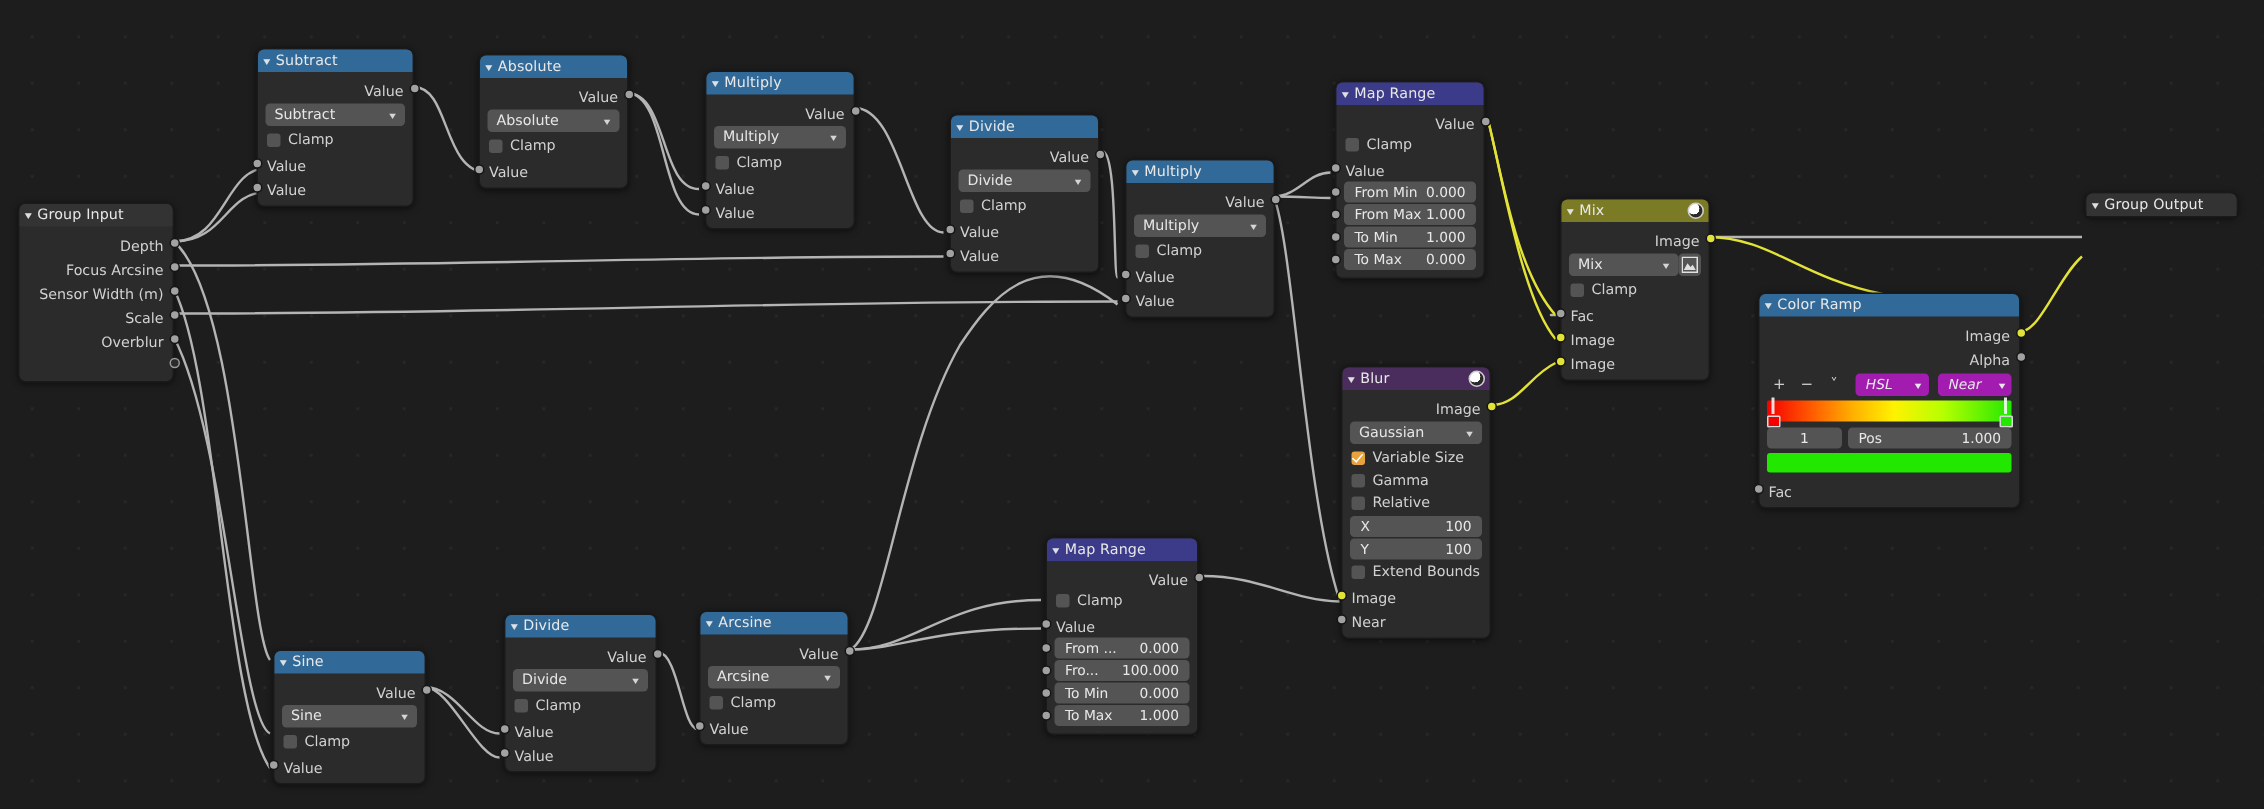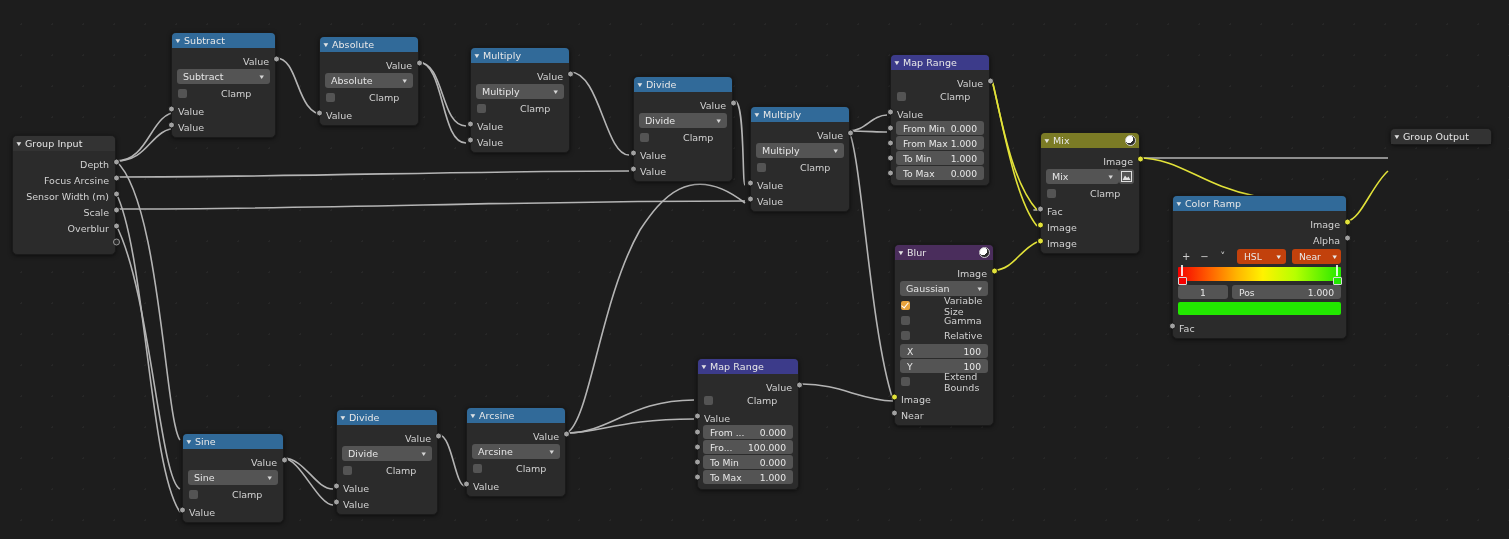--- a/index.html
+++ b/index.html
@@ -71,36 +71,36 @@
 
   .dropdown {
     margin: 2px 5px; height: 15px;
     background: #545454; border-radius: 3px;
     display:flex; align-items:center; padding: 0 6px;
     font-size: 9.5px; color: #e6e6e6;
     position: relative;
   }
   .dropdown .dd-chev { position:absolute; right:6px; font-size:7px; color:#d5d5d5; transform: scaleX(1.25); }
 
-  .checkrow { display:flex; align-items:center; height:15px; padding: 0 6px; font-size:9.5px; color:#d2d2d2;gap:29px; }
+  .checkrow { display:flex; align-items:center; height:15px; padding: 0 6px; font-size:9.5px; color:#d2d2d2; }
   .cbox { width:9px; height:9px; background:#545454; border-radius:2px; margin-right:5px; flex:none; }
   .cbox.on { background:#e8a33d; position:relative; }
   .cbox.on::after{ content:""; position:absolute; left:2px; top:0px; width:3px; height:6px; border:solid #fff; border-width:0 1.6px 1.6px 0; transform: rotate(40deg); }
 
   .field {
     position: relative; margin: 1px 5px; height: 14px;
     background: #545454; border-radius: 3px;
     display:flex; align-items:center; justify-content:space-between;
     padding: 0 7px; font-size: 9.2px; color: #e8e8e8;
   }
   .field .fsock { position:absolute; left:-9.5px; top:50%; transform:translateY(-50%); width:7px;height:7px;border-radius:50%;background:#a1a1a1;border:1px solid #151515; }
 
   .ramp-tools { display:flex; align-items:center; gap:2px; padding: 3px 5px 1px 5px; }
   .rt-btn { width:18px; height:15px; display:flex; align-items:center; justify-content:center; color:#cfcfcf; font-size:10px; }
-  .rt-sel { height:15px; background:#c2410c; border-radius:3px; display:flex; align-items:center; padding:0 14px 0 7px; font-size:9.2px; color:#e8e8e8; position:relative; margin-left:4px; }
+  .rt-sel { height:15px; background:#a21caf; border-radius:3px; display:flex; align-items:center; padding:0 14px 0 7px; font-size:9.2px; color:#e8e8e8; position:relative; margin-left:4px;font-style:italic; }
   .rt-sel .dd-chev{ position:absolute; right:5px; font-size:7px; transform: scaleX(1.25);}
   .ramp-bar {
     margin: 2px 5px 0 5px; height: 14px; border-radius: 1px;
     background: linear-gradient(to right,#f50000 0%, #ff5a00 18%, #ffb400 36%, #fff200 52%, #b6ff00 72%, #22e800 100%);
     position: relative;
   }
   .stop { position:absolute; top:-2px; width:8px; height:17px; }
   .stop .bar-line { position:absolute; left:3px; top:0; width:2px; height:11px; background:#fff; opacity:.85; }
   .stop .knob { position:absolute; left:0; bottom:-3px; width:9px; height:8px; border:1px solid #d8d8d8; border-radius:1px; }
   .ramp-swatch { margin: 3px 5px 0 5px; height: 13px; background:#22e800; border-radius:2px; }

